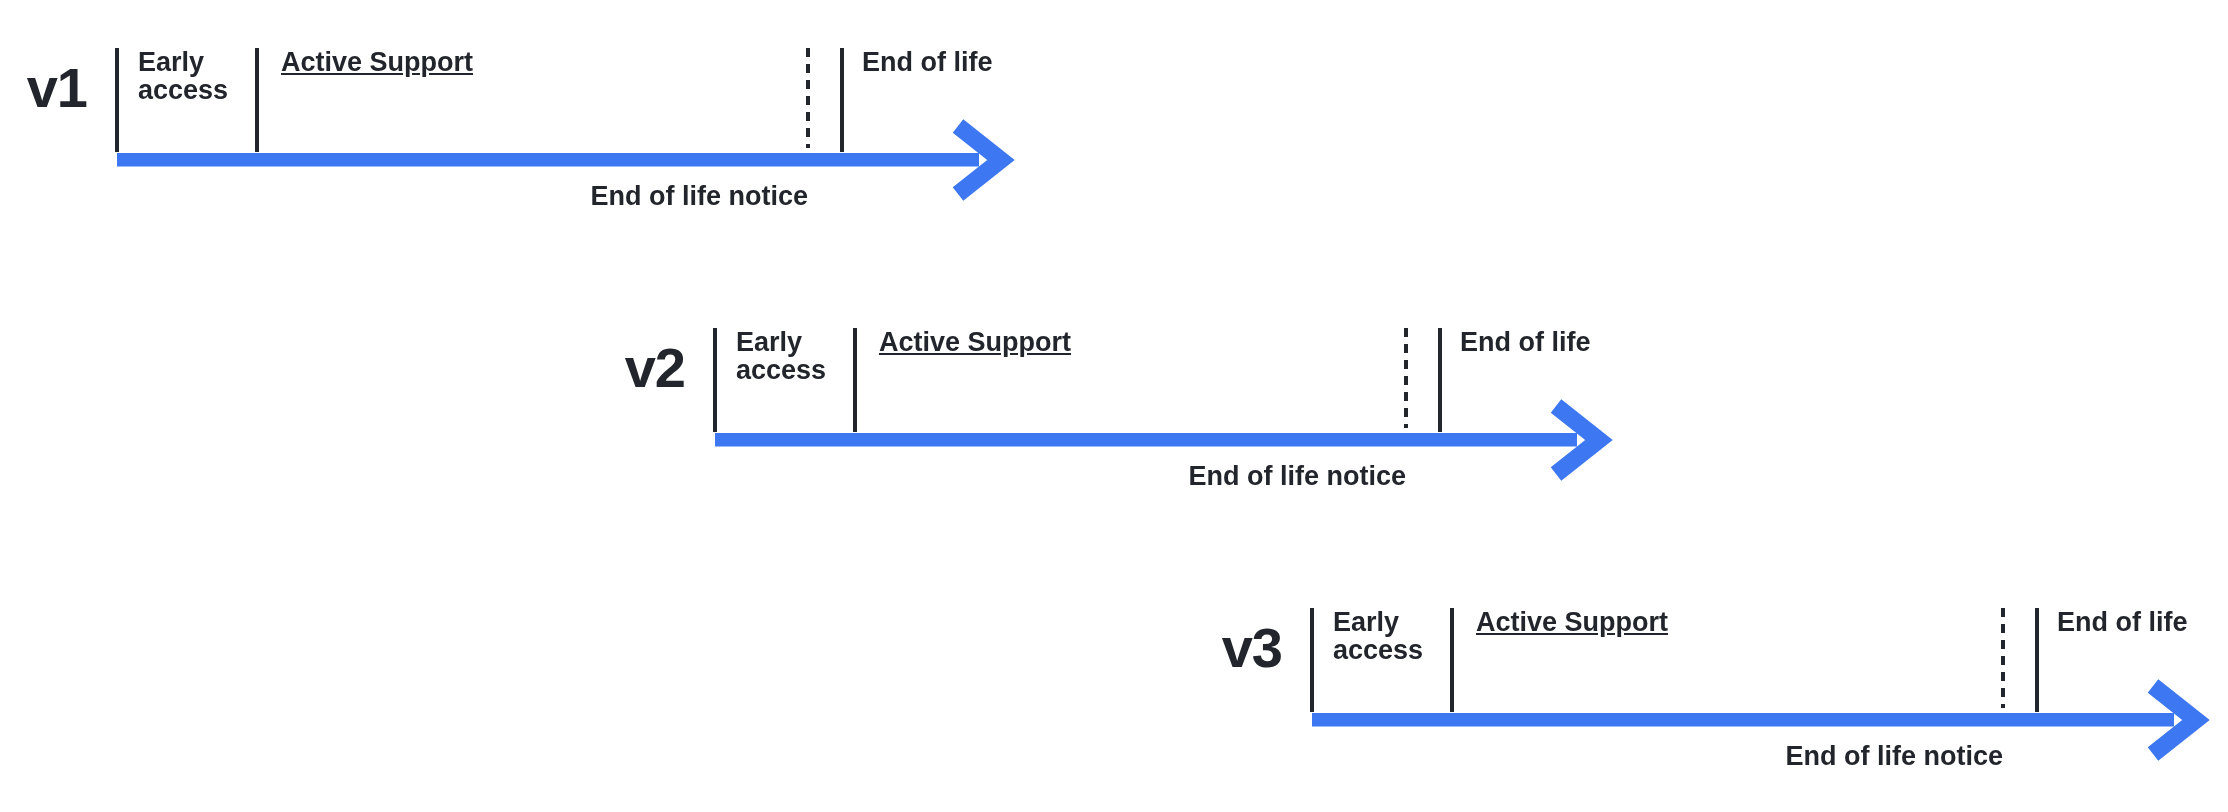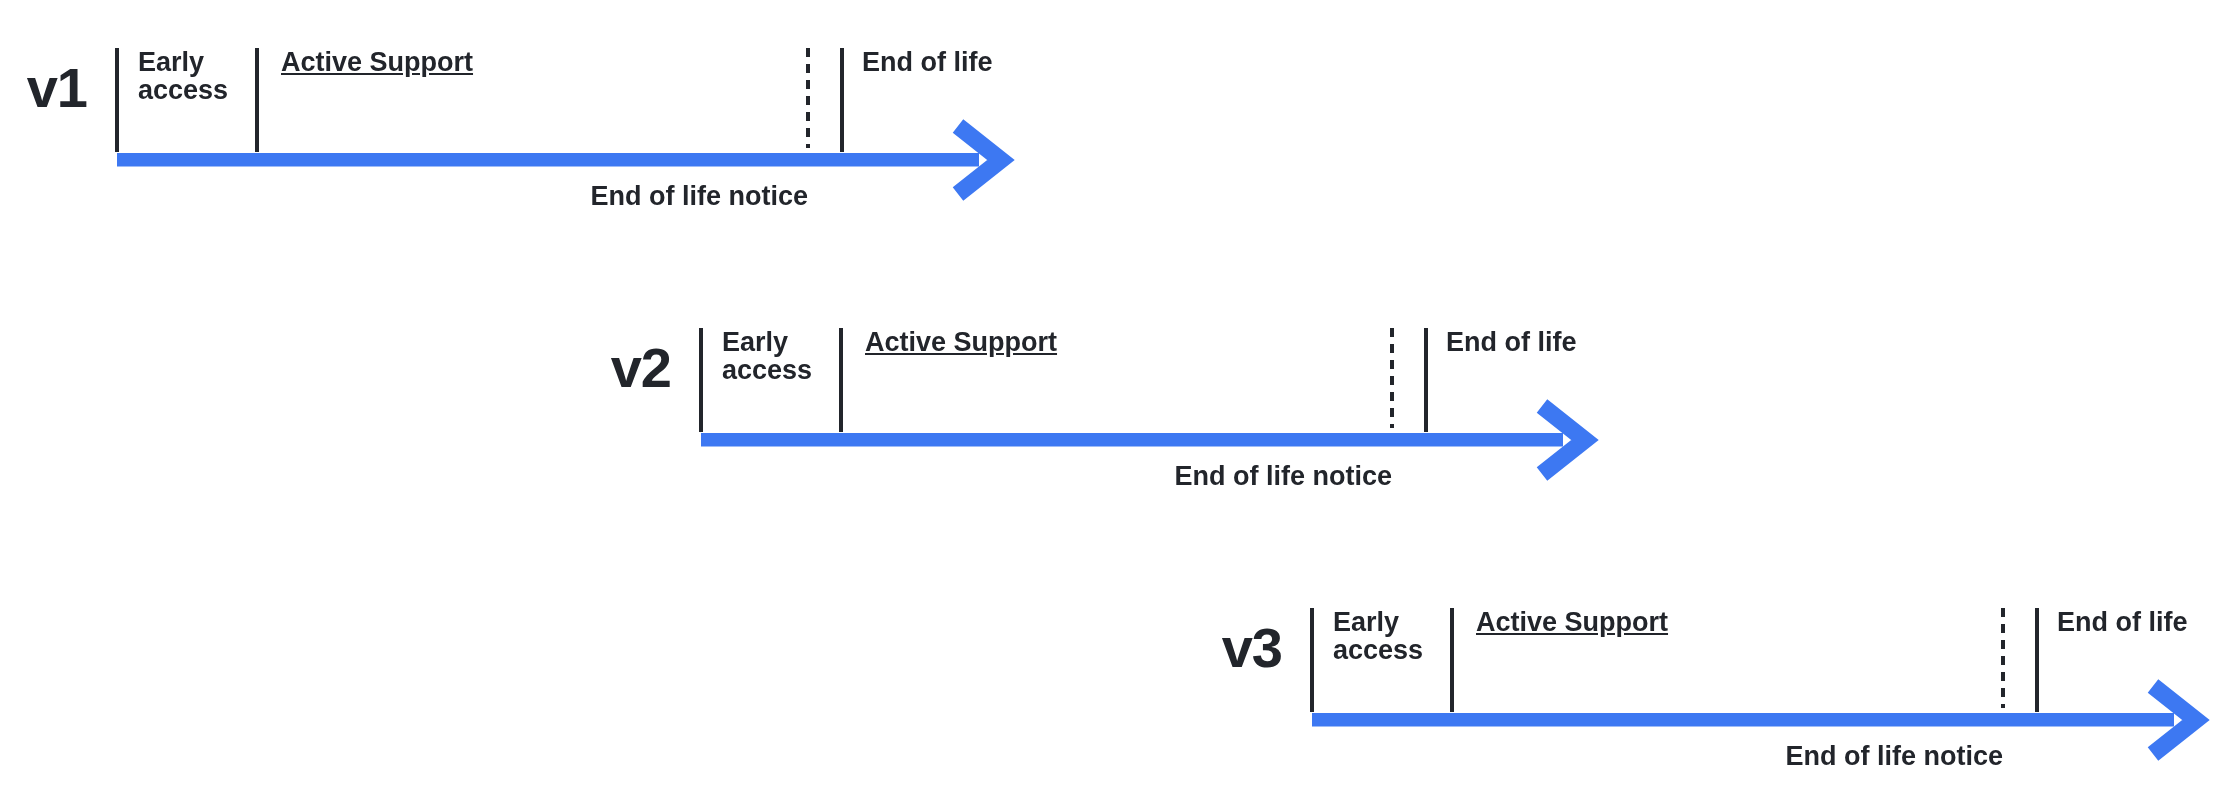--- a/index.html
+++ b/index.html
@@ -14,21 +14,21 @@
     background: var(--bg, #ffffff);
     font-family: "Liberation Sans", sans-serif;
     overflow: hidden;
   }
   .timeline {
     position: absolute;
     width: 1030px;
     height: 170px;
   }
   .timeline.t1 { left: 17px;   top: 48px;  }
-  .timeline.t2 { left: 601px;  top: 328px; }
+  .timeline.t2 { left: 615px;  top: 328px; }
   .timeline.t3 { left: 1212px; top: 608px; }
 
   .version {
     position: absolute;
     left: 0;
     top: 12px;
     width: 70px;
     text-align: right;
     font-size: 56px;
     line-height: 56px;

